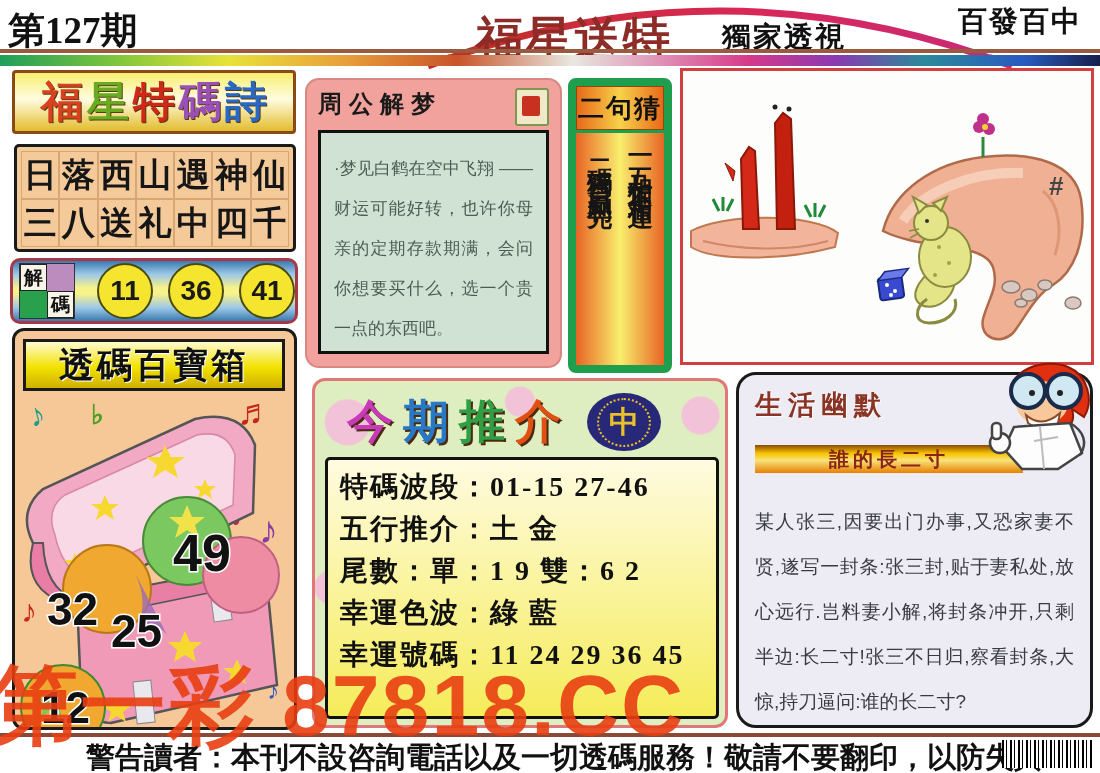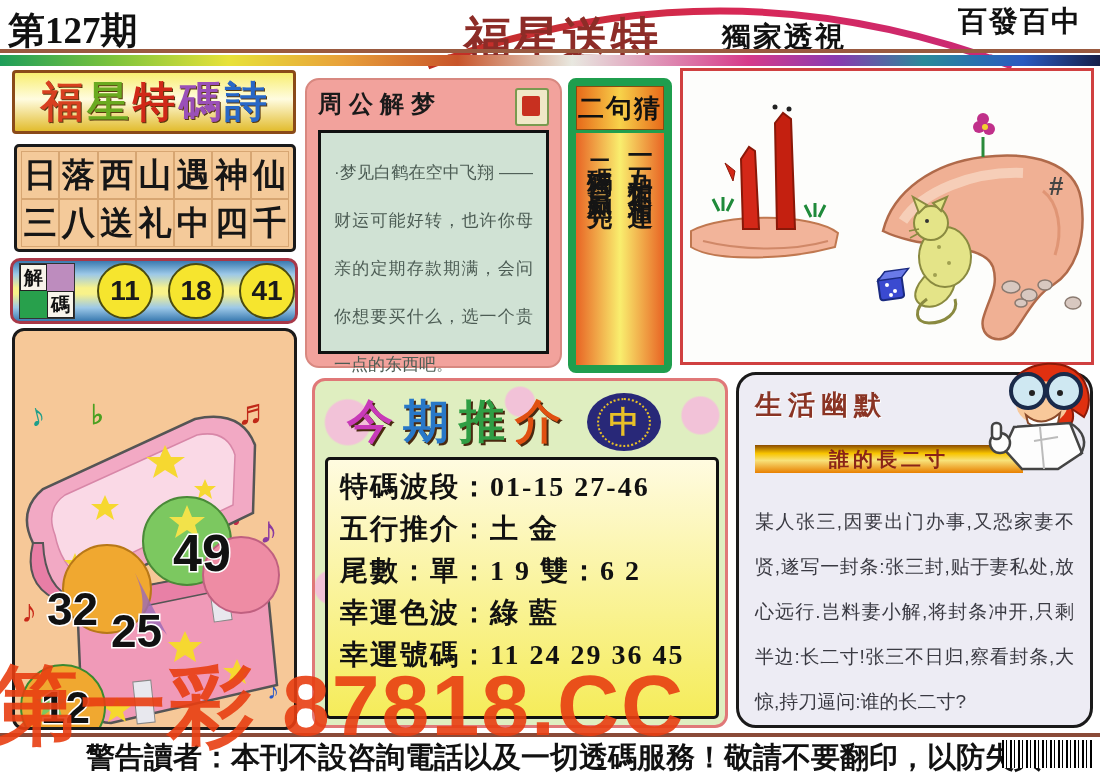--- a/index.html
+++ b/index.html
@@ -3,21 +3,21 @@
 <meta charset="utf-8">
 <style>
   html,body{margin:0;padding:0;background:#fff;}
   #page{position:relative;width:1100px;height:773px;background:#fff;overflow:hidden;
         font-family:"Liberation Sans",sans-serif;}
   .serif{font-family:"Liberation Serif",serif;}
 
   
   .issue{position:absolute;left:8px;top:6px;font-size:37px;font-weight:bold;color:#111;}
   .arch-svg{position:absolute;left:410px;top:0;width:620px;height:70px;}
-  .masthead{position:absolute;left:432px;top:8px;width:260px;text-align:center;
+  .masthead{position:absolute;left:444px;top:8px;width:260px;text-align:center;
             font-size:47px;font-weight:bold;color:#8d2c27;letter-spacing:2px;white-space:nowrap;}
   .tag1{position:absolute;left:722px;top:18px;font-size:29px;font-weight:bold;color:#111;letter-spacing:2px;}
   .tag2{position:absolute;left:958px;top:2px;font-size:29px;font-weight:bold;color:#111;letter-spacing:2px;}
   .topline{position:absolute;left:0;top:49px;width:1100px;height:4px;background:#9a5a40;}
   .rainbow{position:absolute;left:0;top:55px;width:1100px;height:11px;
     background:linear-gradient(90deg,#1f9e5a,#7ec43c,#e8e23a,#e8a03a,#c8542a,#e8e8e0 52%,#d63a8a 68%,#8a3ab0 76%,#2a8a9a 84%,#2a5ac0 93%,#16204a);}
 
   
   .fl-title{position:absolute;left:12px;top:70px;width:284px;height:64px;box-sizing:border-box;
     border:3px solid #8a4a18;border-radius:4px;
@@ -67,21 +67,21 @@
   .zg{position:absolute;left:305px;top:78px;width:257px;height:290px;box-sizing:border-box;
     background:#f2a29c;border:2px solid #d88880;border-radius:14px;padding:8px 11px;}
   .zg-head{display:flex;align-items:flex-start;justify-content:space-between;}
   .zg-title{font-size:24px;font-weight:bold;color:#1a1a1a;letter-spacing:7px;
     font-family:"Liberation Serif",serif;}
   .zg-seal{width:30px;height:34px;background:#f0e8c8;border:2px solid #7a9a50;border-radius:3px;position:relative;}
   .zg-seal::after{content:"";position:absolute;left:5px;top:6px;width:18px;height:20px;background:#c83020;border-radius:2px;}
   .zg-inner{margin-top:4px;height:224px;box-sizing:border-box;background:#d0e2d4;border:3px solid #111;
     padding:10px 13px 0 13px;}
   .zg-dream-title{text-align:center;font-size:19px;font-weight:bold;color:#46564c;letter-spacing:7px;}
-  .zg-body{margin-top:6px;font-size:17px;color:#4c5c54;line-height:48px;text-align:justify;}
+  .zg-body{margin-top:6px;font-size:17px;color:#4c5c54;line-height:40px;text-align:justify;}
 
   
   .ej{position:absolute;left:568px;top:78px;width:104px;height:295px;box-sizing:border-box;
     border:5px solid #1f9e4e;border-radius:8px;background:#1f9e4e;padding:3px;}
   .ej-title{height:42px;background:linear-gradient(90deg,#e86a1a,#f7d24a 50%,#e86a1a);
     display:flex;align-items:center;justify-content:center;font-size:26px;font-weight:bold;color:#111;
     letter-spacing:2px;border:1px solid #8a4a10;}
   .ej-body{margin-top:3px;height:232px;background:linear-gradient(90deg,#e86424,#f9ee6e 50%,#e86424);
     display:flex;justify-content:space-evenly;align-items:flex-start;padding-top:8px;box-sizing:border-box;}
   .ej-col{writing-mode:vertical-rl;font-family:"Liberation Serif",serif;font-size:25px;font-weight:bold;
@@ -192,27 +192,28 @@
 
   <div class="jiema">
     <div class="jiema-grid">
       <div class="jg-cell jg-tl serif">解</div>
       <div class="jg-cell jg-tr"></div>
       <div class="jg-cell jg-bl"></div>
       <div class="jg-cell jg-br serif">碼</div>
     </div>
     <div class="jiema-nums">
       <div class="num-ball">11</div>
-      <div class="num-ball">18</div>
+      <div class="num-ball">36</div>
       <div class="num-ball">41</div>
       <div class="num-ball">42</div>
     </div>
   </div>
 
   <div class="treasure">
+    <div class="treasure-title">透碼百寶箱</div>
 
     <span class="note n1">♪</span>
     <span class="note n2">♭</span>
     <span class="note n3">♬</span>
     <span class="note n4">♫</span>
     <span class="note n5">♪</span>
     <span class="note n6">♪</span>
     <span class="note n7">♬</span>
     <span class="note n8">♪</span>
 

